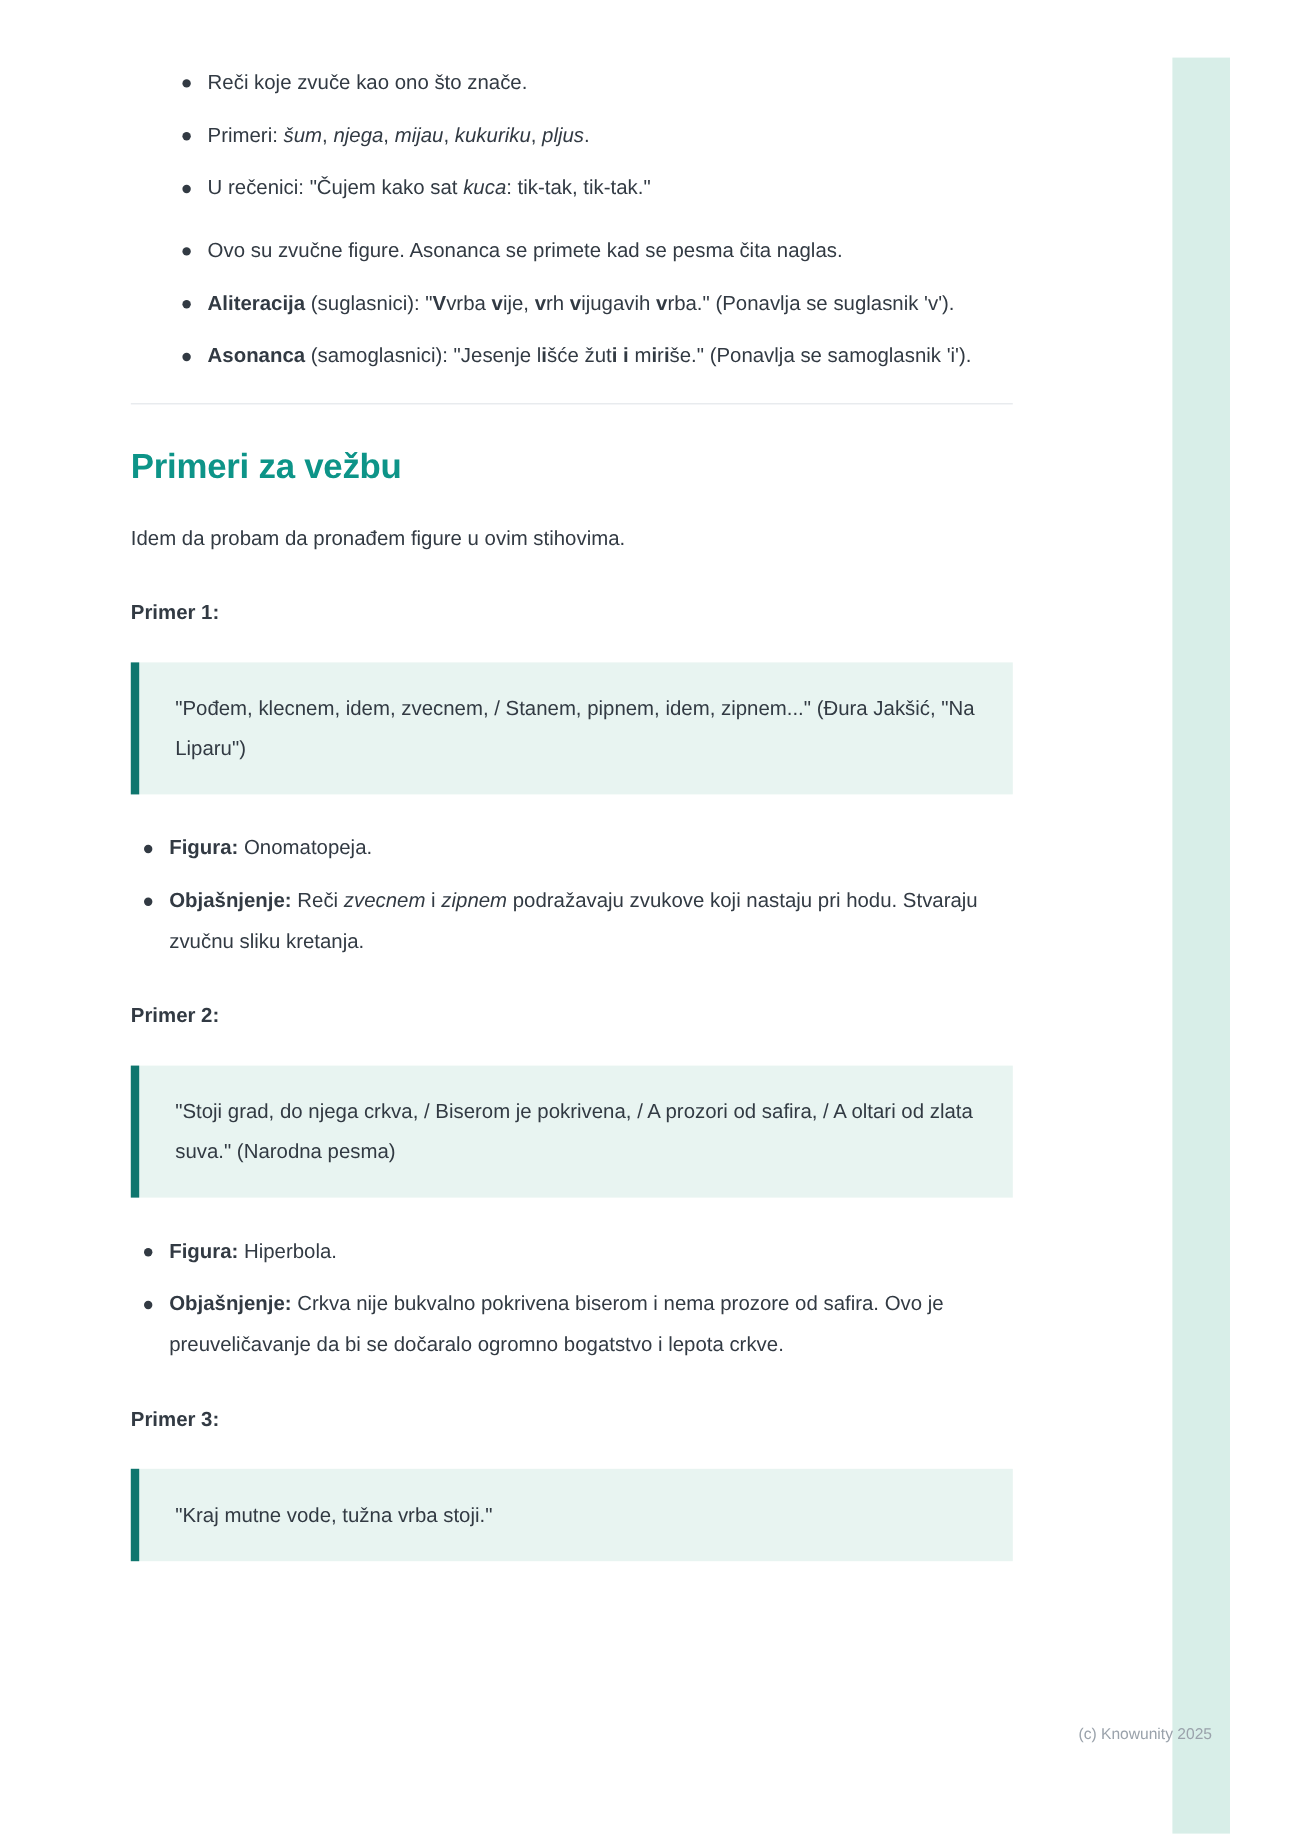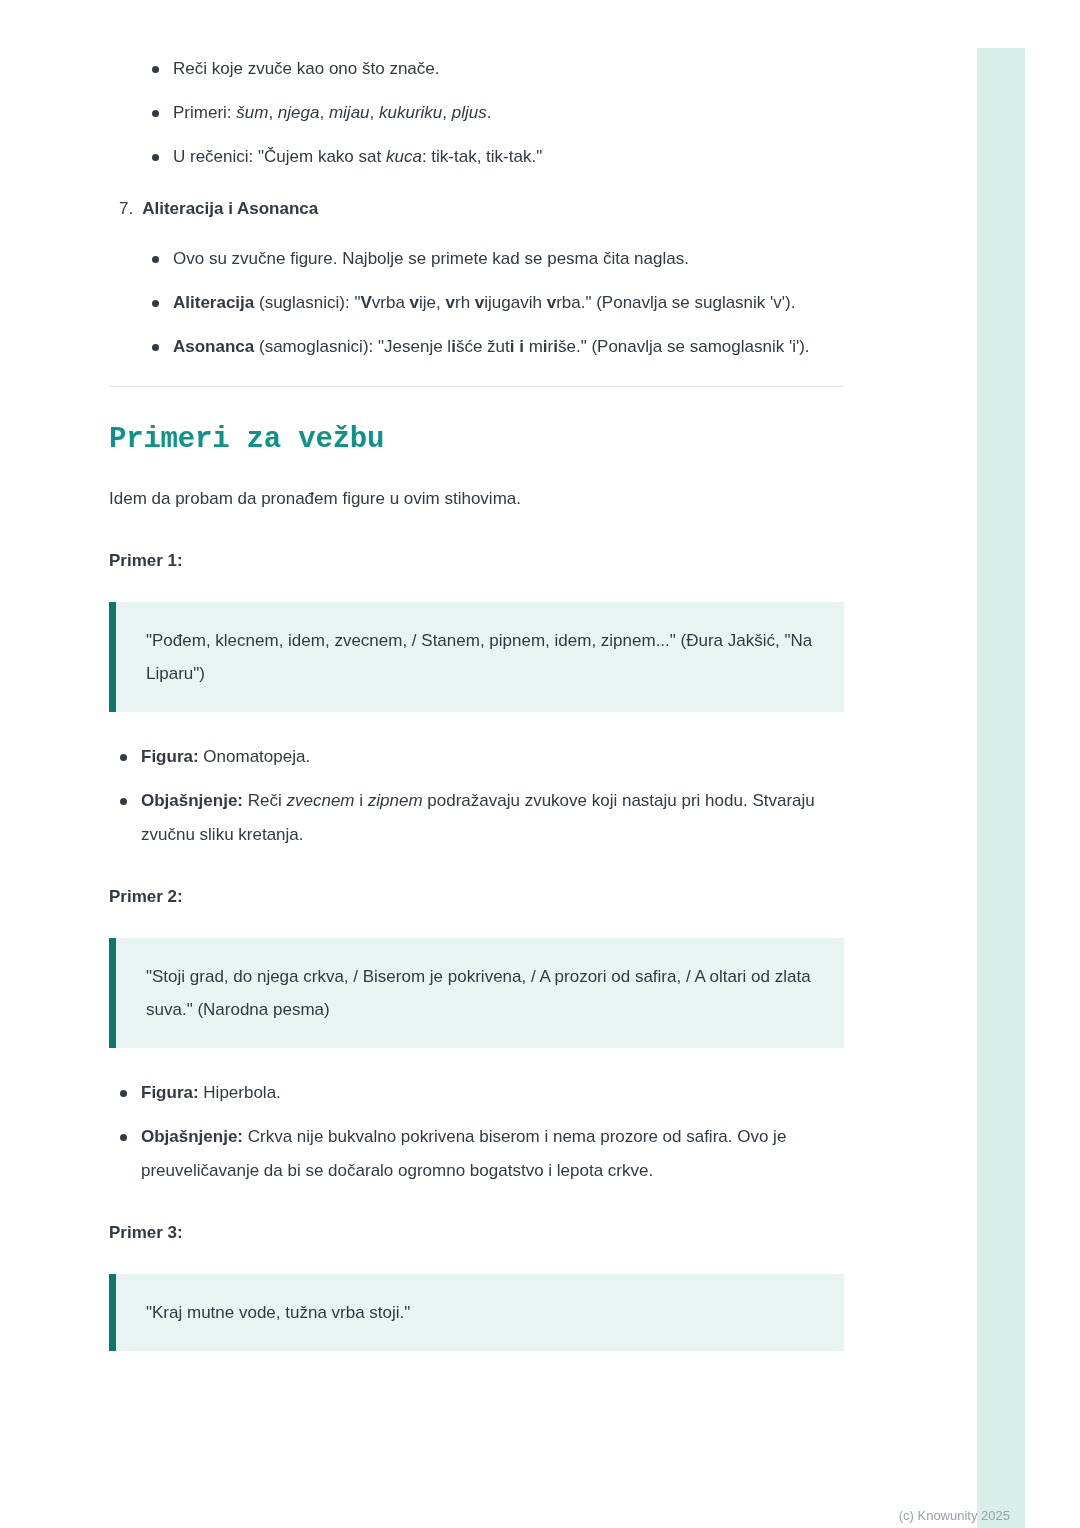--- a/index.html
+++ b/index.html
@@ -52,34 +52,33 @@
     border: none;
     border-top: 1px solid var(--divider, #e3e7ea);
     margin: 22px 0 36px 0;
   }
   h2.section-heading {
     margin: 0 0 26px 0;
     font-size: 29px;
     font-weight: 700;
     color: var(--accent, #0d9488);
     letter-spacing: -0.2px;
-    font-family: Liberation Mono, monospace;
   }
   p.intro { margin: 0 0 24px 0; line-height: 34px; }
   p.primer-label { margin: 28px 0 24px 0; font-weight: 700; line-height: 34px; }
   blockquote.quote {
     margin: 0 0 28px 0;
     background: var(--quote-bg, #e8f4f1);
     border-left: 7px solid var(--quote-border, #0f766e);
     padding: 22px 30px;
   }
   blockquote.quote p { margin: 0; line-height: 33px; }
   .watermark {
     position: absolute;
-    top: 1508px; right: 70px;
+    top: 1437px; right: 70px;
     font-size: 13px;
     color: var(--muted, #9aa2ab);
   }
 </style>
 </head>
 <body>
 
 <div class="page">
   <div class="stripe"></div>
 
@@ -90,27 +89,24 @@
         <span>Reči koje zvuče kao ono što znače.</span>
       </li>
       <li>
         <span>Primeri: </span><em>šum</em><span>, </span><em>njega</em><span>, </span><em>mijau</em><span>, </span><em>kukuriku</em><span>, </span><em>pljus</em><span>.</span>
       </li>
       <li>
         <span>U rečenici: "Čujem kako sat </span><em>kuca</em><span>: tik-tak, tik-tak."</span>
       </li>
     </ul>
 
-    <div class="numbered-item">
-      <span class="num">7.</span><span class="item-title">Aliteracija i Asonanca</span>
-    </div>
 
     <ul class="blist nested">
       <li>
-        <span>Ovo su zvučne figure. Najbolje se primete kad se pesma čita naglas.</span>
+        <span>Ovo su zvučne figure. Asonanca se primete kad se pesma čita naglas.</span>
       </li>
       <li>
         <strong>Aliteracija</strong><span> (suglasnici): "</span><strong>V</strong><span>vrba </span><strong>v</strong><span>ije, </span><strong>v</strong><span>rh </span><strong>v</strong><span>ijugavih </span><strong>v</strong><span>rba." (Ponavlja se suglasnik 'v').</span>
       </li>
       <li>
         <strong>Asonanca</strong><span> (samoglasnici): "Jesenje l</span><strong>i</strong><span>šće žut</span><strong>i</strong><span> </span><strong>i</strong><span> m</span><strong>i</strong><span>r</span><strong>i</strong><span>še." (Ponavlja se samoglasnik 'i').</span>
       </li>
     </ul>
 
     <hr class="divider">

